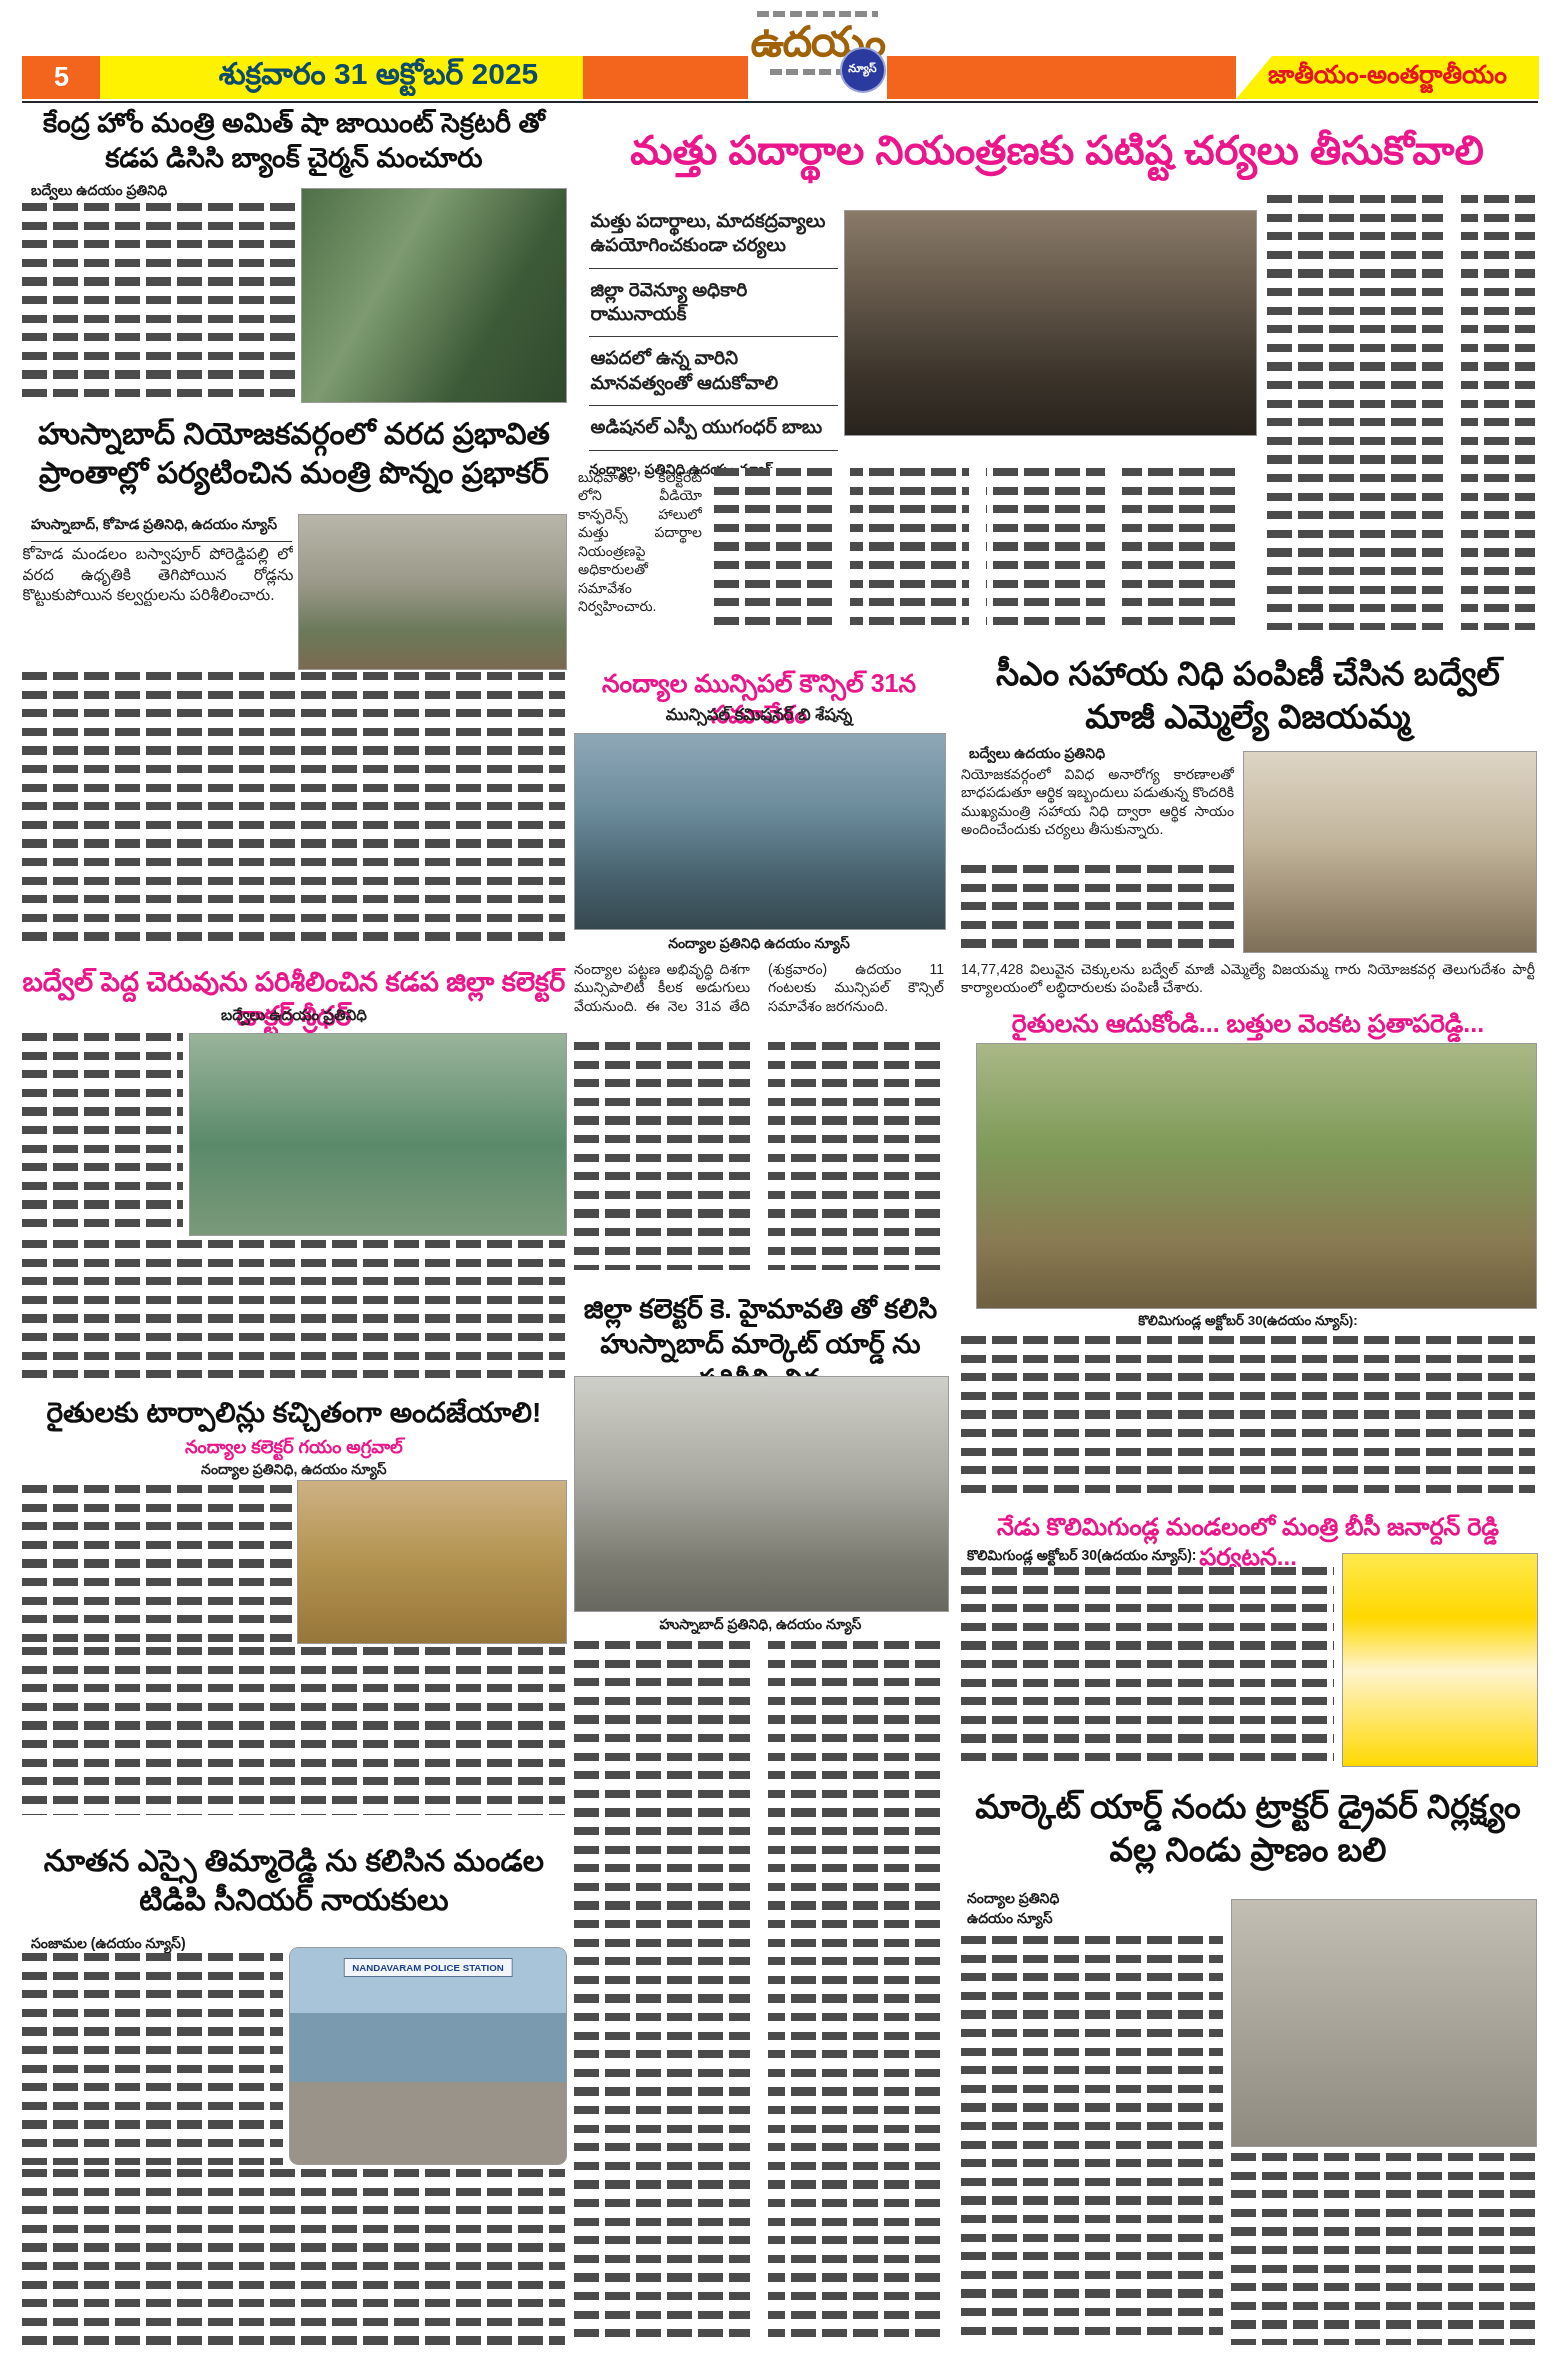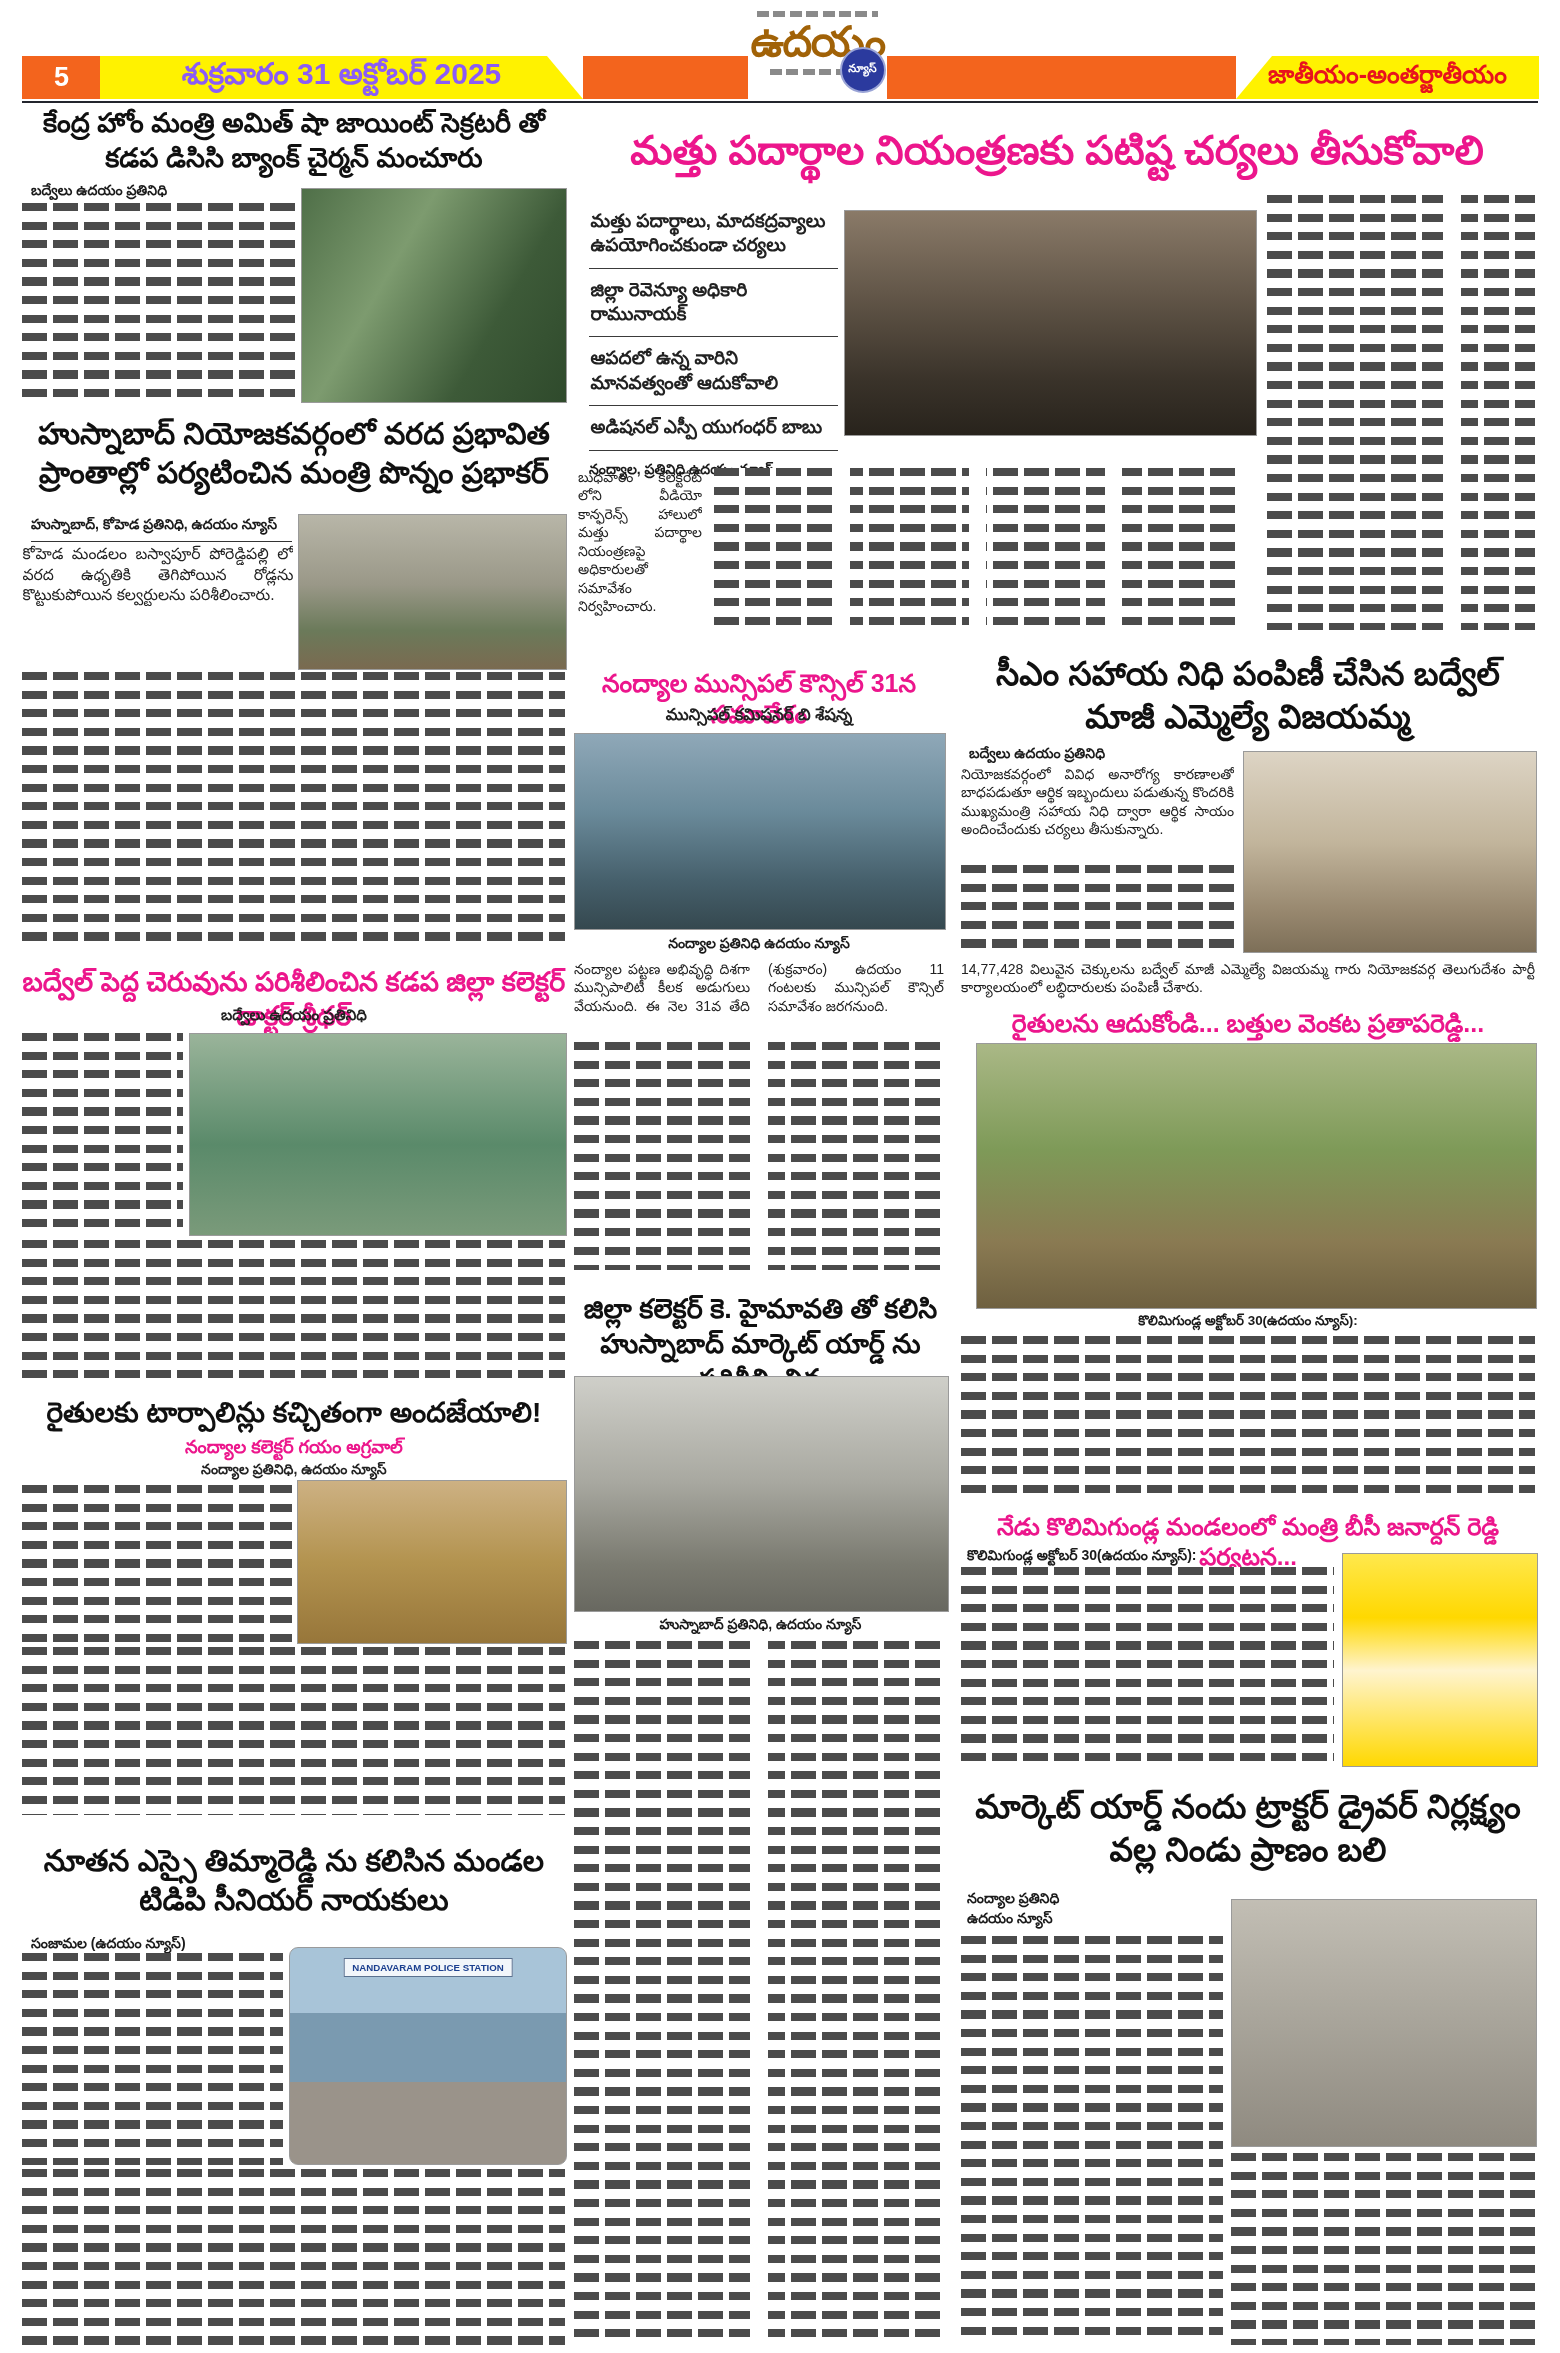--- a/index.html
+++ b/index.html
@@ -9,22 +9,22 @@
     background:#ffffff;
     font-family:"Liberation Sans","DejaVu Sans",sans-serif;
     color:#111;
     overflow:hidden;
   }
   .abs{position:absolute;}
   
   .hb-left{background:#f3641d;color:#fff;font-weight:bold;font-size:27px;
            display:flex;align-items:center;justify-content:center;}
   .hb-date{background:#fff200;display:flex;align-items:center;justify-content:center;
-           font-weight:bold;font-size:30px;color:#8b5cf6;
-           clip-path:polygon(0 0,calc(100% - 36px) 0,100% 100%,0 100%);}
+           font-weight:bold;font-size:30px;color:#0c4a6e;
+           clip-path:polygon(0 0,calc(100% - 36px) 0,100% 100%,0 100%);padding-left:37px;}
   .hb-orange{background:#f3641d;}
   .hb-right{background:#fff200;display:flex;align-items:center;justify-content:center;
            font-weight:bold;font-size:25px;color:#e8131d;
            clip-path:polygon(36px 0,100% 0,100% 100%,0 100%);}
   .hb-line{background:#23252d;}
   .logo-box{background:#fff;text-align:center;}
   .logo-main{color:#a16207;font-size:42px;font-weight:bold;line-height:1.05;
              letter-spacing:-1.5px;}
   .logo-badge{position:absolute;right:1.5px;top:39px;width:42px;height:42px;border-radius:50%;
               background:#2b3a9e;color:#fff;font-size:11.2px;font-weight:bold;

